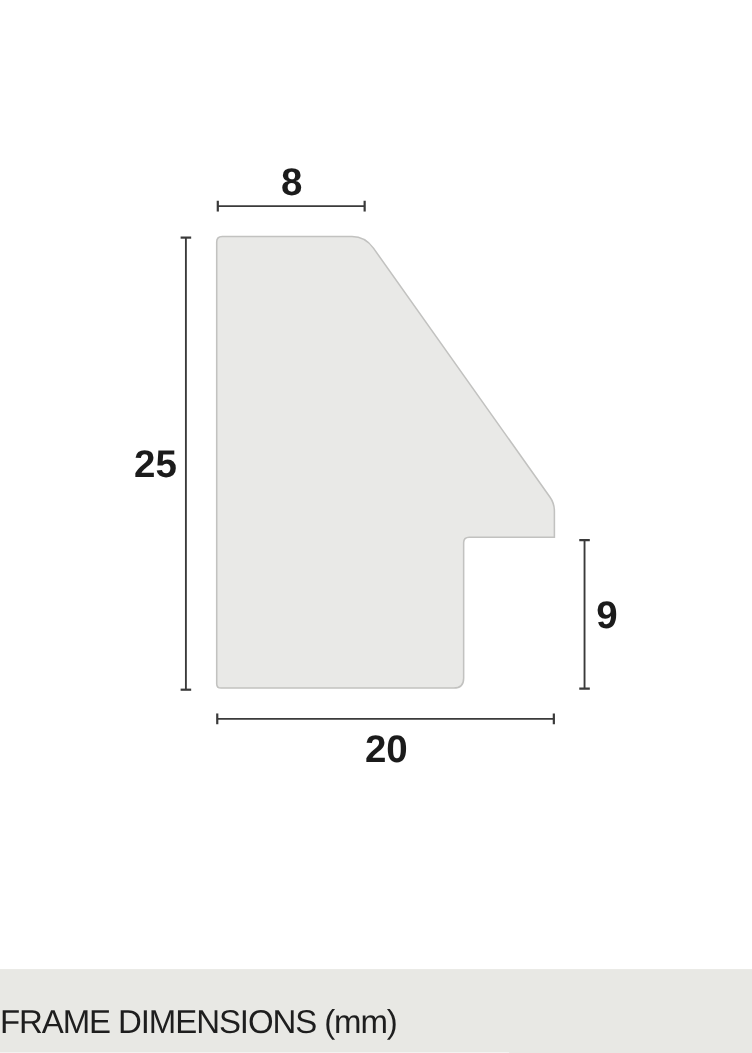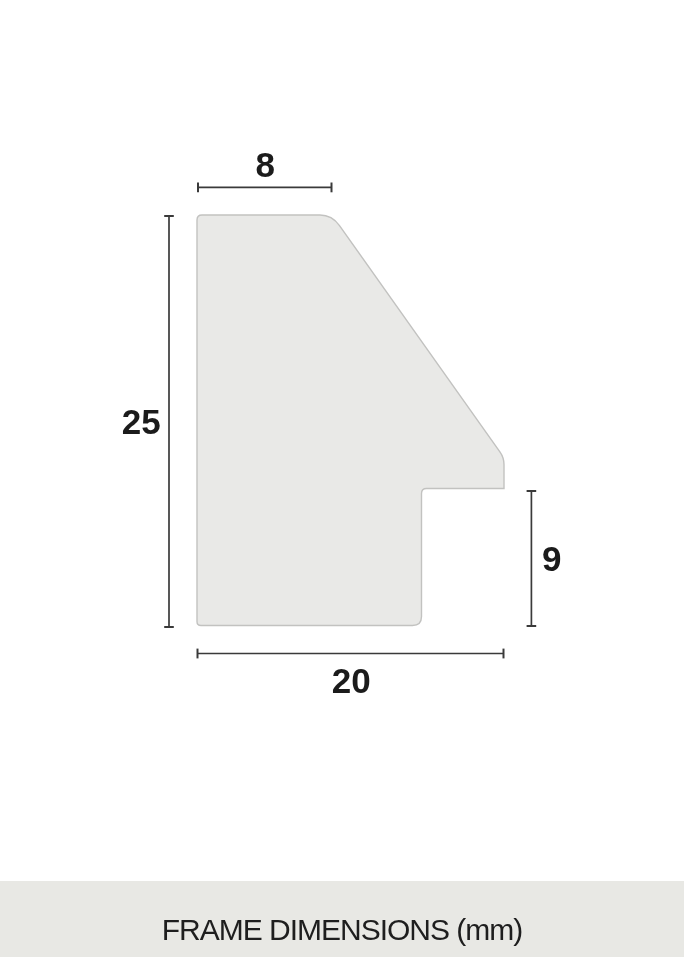--- a/index.html
+++ b/index.html
@@ -1,19 +1,19 @@
 <!DOCTYPE html>
 <html><head>
 <meta charset="utf-8">
 <style>
 html,body{margin:0;padding:0}
 body{width:684px;height:957px;background:#ffffff;font-family:"Liberation Sans",sans-serif;position:relative;overflow:hidden}
 #diagram{position:absolute;left:0;top:0}
 #bar{position:absolute;left:0;top:881px;width:684px;height:76px;background:#e8e8e4}
-#cap{position:absolute;left:0;top:893px;width:684px;height:64px;line-height:74px;text-align:center;font-size:30px;letter-spacing:-1px;color:#1e1e1e}
+#cap{position:absolute;left:0;top:893px;width:684px;height:64px;line-height:74px;font-size:30px;letter-spacing:-1px;color:#1e1e1e}
 </style>
 </head>
 <body>
 <svg id="diagram" width="684" height="957" viewBox="0 0 684 957">
 
   <path d="M202,215 L320,215 Q332,215 339.5,225.6 L499.9,451.8 Q504,457.5 504,464.5 L504,488.5 L426.5,488.5 Q421.5,488.5 421.5,493.5 L421.5,616.5 Q421.5,625.5 412.5,625.5 L201,625.5 Q197,625.5 197,621.5 L197,220 Q197,215 202,215 Z" fill="#e9e9e7" stroke="#c2c2c0" stroke-width="1.4"></path>
 
   <g stroke="#3a3a3a" stroke-width="1.7" fill="none">
     <line x1="198" y1="187.4" x2="331.5" y2="187.4"></line>
     <line x1="198" y1="182.5" x2="198" y2="192.3" stroke-width="2"></line>

